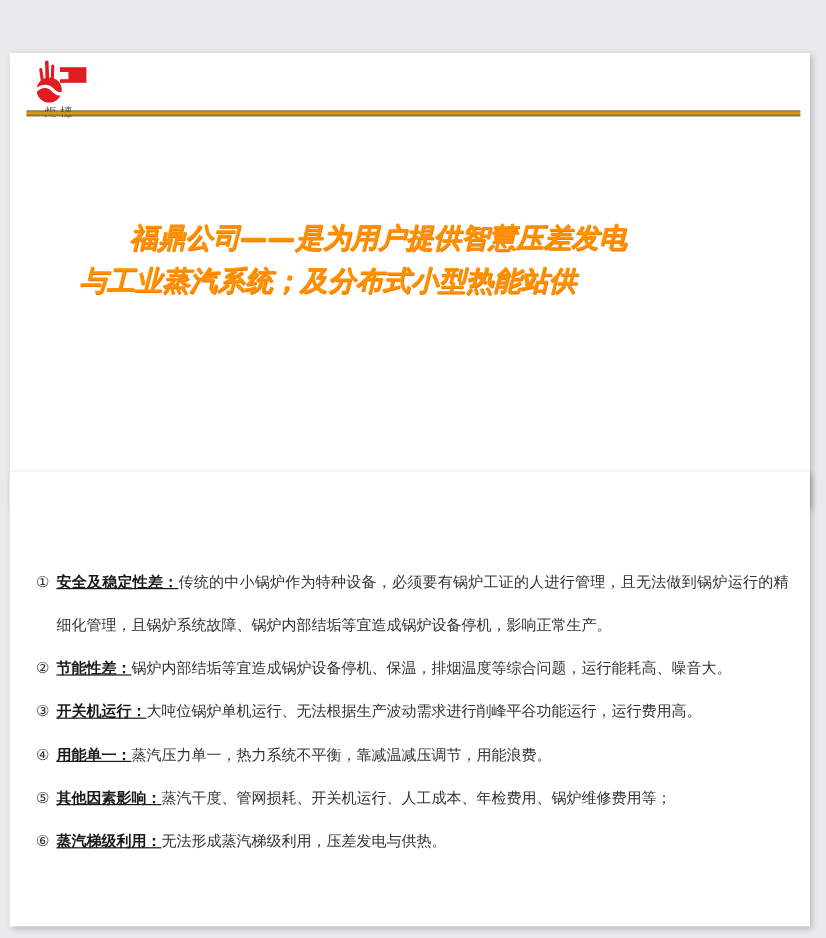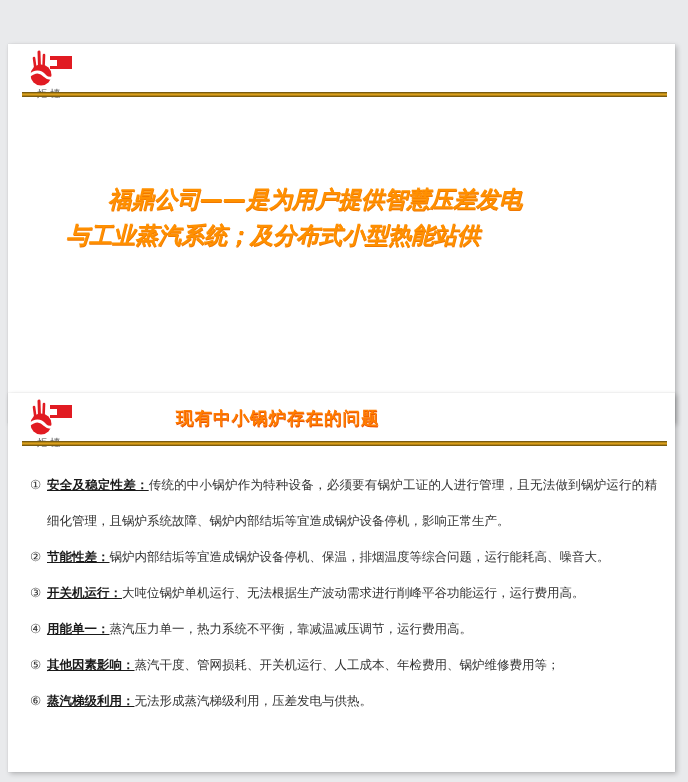--- a/index.html
+++ b/index.html
@@ -113,51 +113,33 @@
     <div class="gold-rule"></div>
   </div>
 
   <div class="calligraphy">
     <div class="line-indent">福鼎公司——是为用户提供智慧压差发电</div>
     <div>与工业蒸汽系统；及分布式小型热能站供</div>
   </div>
 </div>
 
 <div class="slide" id="slide2">
-  <div class="slide-header">
-    <div class="logo">
-      <svg width="50" height="38" viewBox="0 0 50 38">
-        <g stroke="#e11b22" stroke-linecap="round" fill="none">
-          <path d="M9 9 L10.5 20" stroke-width="2.6"></path>
-          <path d="M14 3 L14.5 19" stroke-width="3"></path>
-          <path d="M19 6 L18.5 19" stroke-width="2.6"></path>
-        </g>
-        <circle cx="16" cy="26" r="10.5" fill="#e11b22"></circle>
-        <path d="M4 27 Q13 19 20 27 Q24 31 30 28" stroke="#ffffff" stroke-width="2.8" fill="none"></path>
-        <rect x="25" y="7" width="22" height="13" fill="#e11b22"></rect>
-        <rect x="25" y="11" width="7" height="6" fill="#ffffff"></rect>
-      </svg>
-      <span class="logo-text">炬橞</span>
-    </div>
-    <div class="slide2-title">现有中小锅炉存在的问题</div>
-    <div class="gold-rule"></div>
-  </div>
 
   <div class="problem-list">
     <div class="problem-item">
       <span class="num">①</span><span class="label">安全及稳定性差：</span><span class="text">传统的中小锅炉作为特种设备，必须要有锅炉工证的人进行管理，且无法做到锅炉运行的精细化管理，且锅炉系统故障、锅炉内部结垢等宜造成锅炉设备停机，影响正常生产。</span>
     </div>
     <div class="problem-item">
       <span class="num">②</span><span class="label">节能性差：</span><span class="text">锅炉内部结垢等宜造成锅炉设备停机、保温，排烟温度等综合问题，运行能耗高、噪音大。</span>
     </div>
     <div class="problem-item">
       <span class="num">③</span><span class="label">开关机运行：</span><span class="text">大吨位锅炉单机运行、无法根据生产波动需求进行削峰平谷功能运行，运行费用高。</span>
     </div>
     <div class="problem-item">
-      <span class="num">④</span><span class="label">用能单一：</span><span class="text">蒸汽压力单一，热力系统不平衡，靠减温减压调节，运行费用高。</span>
+      <span class="num">④</span><span class="label">用能单一：</span><span class="text">蒸汽压力单一，热力系统不平衡，靠减温减压调节，用能浪费。</span>
     </div>
     <div class="problem-item">
       <span class="num">⑤</span><span class="label">其他因素影响：</span><span class="text">蒸汽干度、管网损耗、开关机运行、人工成本、年检费用、锅炉维修费用等；</span>
     </div>
     <div class="problem-item">
       <span class="num">⑥</span><span class="label">蒸汽梯级利用：</span><span class="text">无法形成蒸汽梯级利用，压差发电与供热。</span>
     </div>
   </div>
 </div>
 

